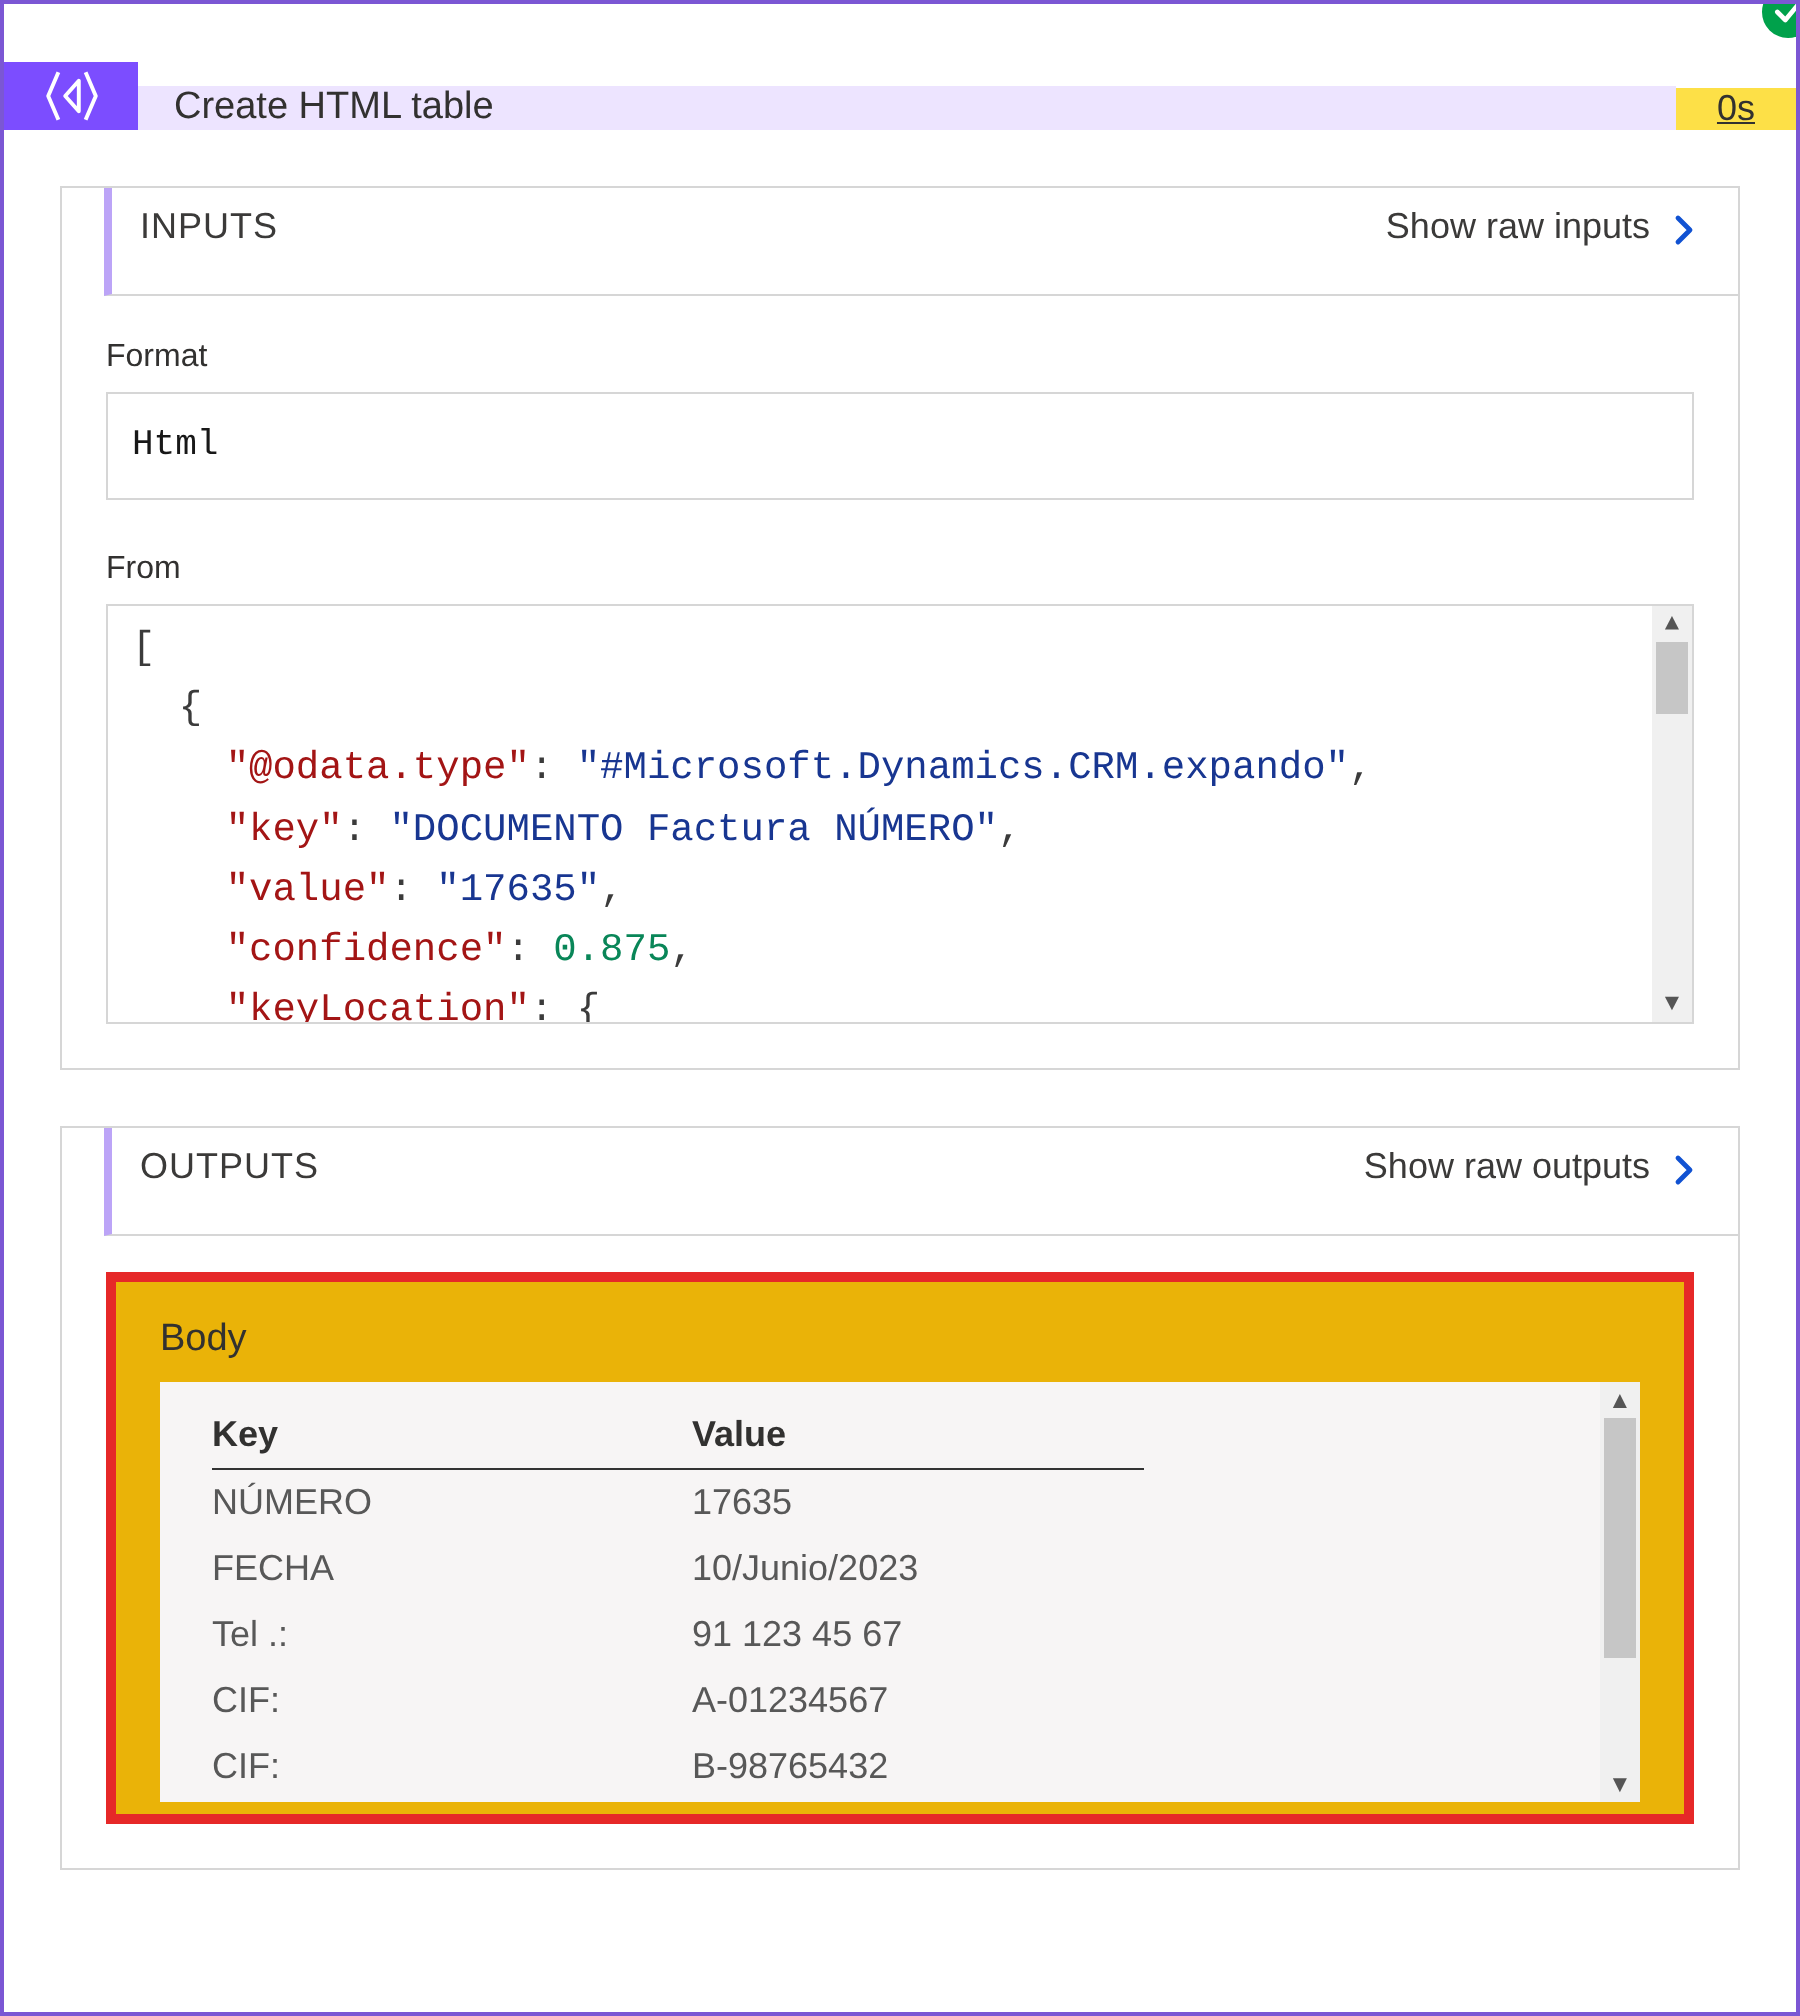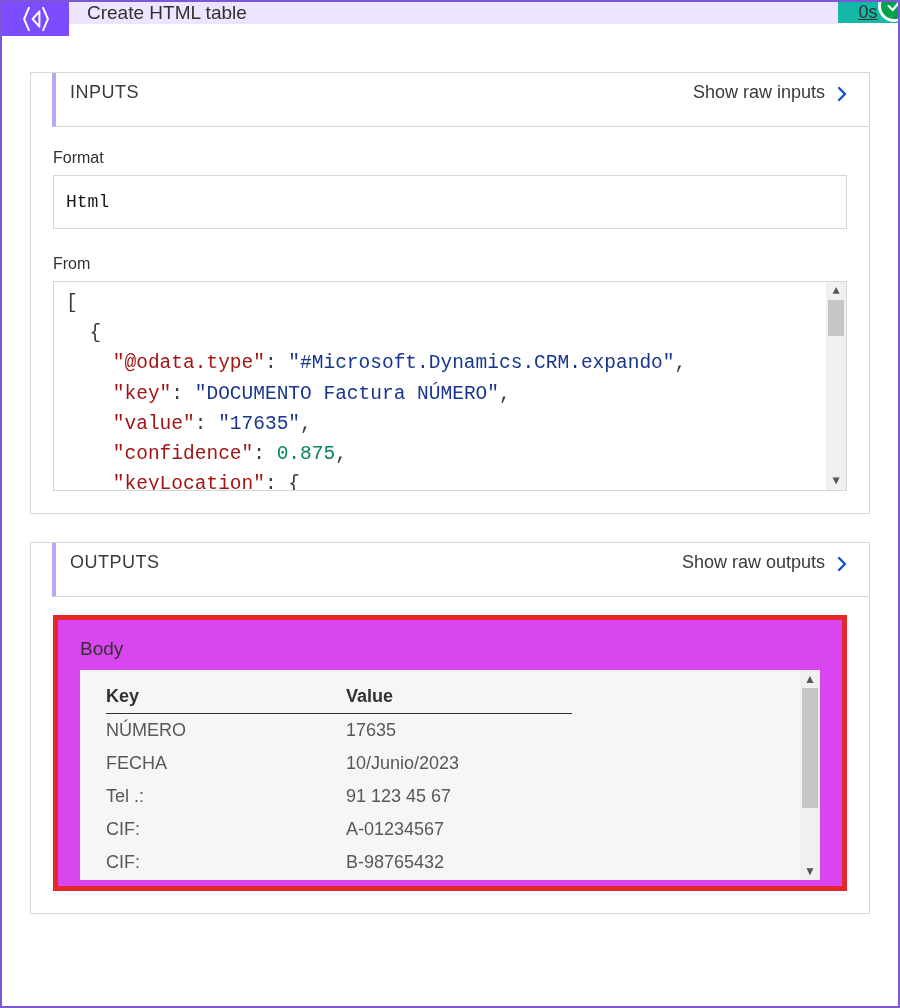--- a/index.html
+++ b/index.html
@@ -7,43 +7,43 @@
     font-family: "Segoe UI", -apple-system, BlinkMacSystemFont, sans-serif;
     background: #fff;
     width: 900px;
     height: 1008px;
     border: 2px solid #7b57d4;
     position: relative;
     overflow: hidden;
   }
   .header {
     display: flex;
-    align-items: flex-start;
-    height: 42px;
+    align-items: flex-end;
+    height: 63px;
   }
   .header-icon {
     width: 67px;
     background: #7c4dff;
     display: flex;
     align-items: center;
     justify-content: center;
   }
   .header-icon svg { width: 34px; height: 34px; }
   .header-title {
     flex: 1;
     background: #ede4ff;
     display: flex;
     align-items: center;
     padding-left: 18px;
     font-size: 19px;
     color: #323130;
   }
   .header-time {
     width: 60px;
-    background: #14b8a6;
+    background: #fde047;
     display: flex;
     align-items: center;
     justify-content: center;
     font-size: 18px;
     color: #323130;
     text-decoration: underline;
   }
   .status-badge {
     position: absolute;
     top: -12px;
@@ -138,21 +138,21 @@
     width: 16px;
     left: 2px;
     background: #c6c6c6;
     border-radius: 0;
   }
   .outputs-body { padding: 18px 22px 22px 22px; }
   .hl-box {
     border: 5px solid #e62828;
     padding: 18px 22px 6px 22px;
     position: relative;
-    background: #d946ef;
+    background: #eab308;
   }
   .output-table-wrap {
     position: relative;
     background: #f7f5f5;
     padding: 16px 28px 10px 26px;
     height: 210px;
   }
   .output-table {
     width: 68%;
     border-collapse: collapse;

